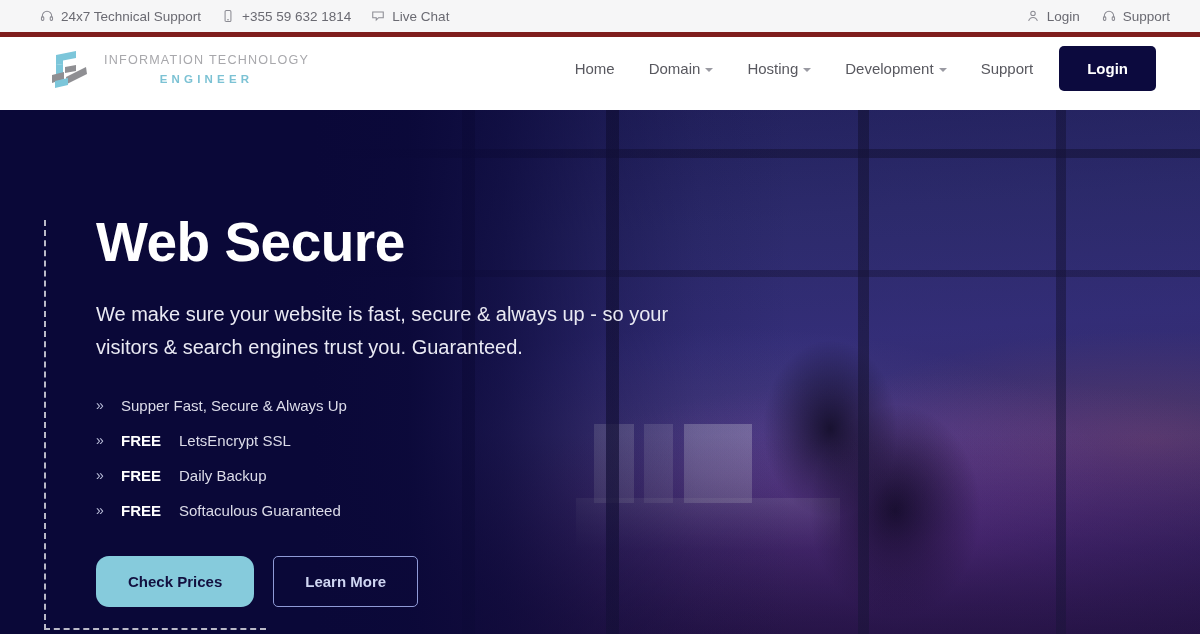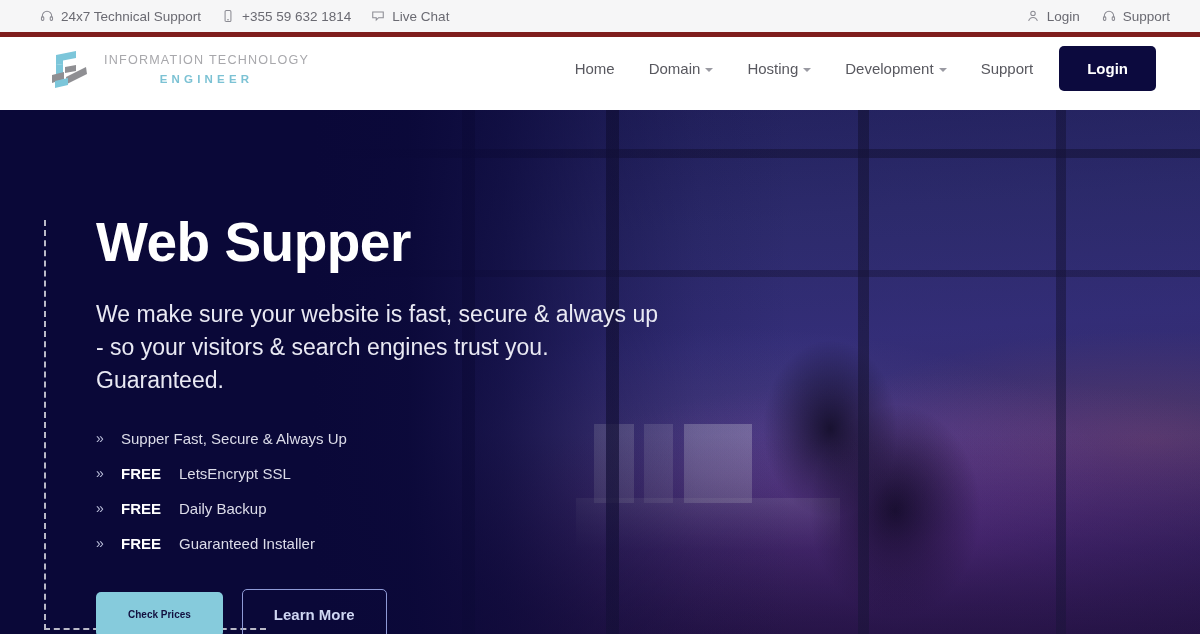--- a/index.html
+++ b/index.html
@@ -153,21 +153,21 @@
   }
   .hero-title{
     font-size:55px;
     font-weight:700;
     color:#ffffff;
     letter-spacing:-0.5px;
     line-height:1.05;
   }
   .hero-sub{
     margin-top:26px;
-    font-size:23px;
+    font-size:20px;
     line-height:33px;
     color:#e9e9f3;
     font-weight:400;
     max-width:575px;
   }
   .feature-list{ margin-top:33px; list-style:none; }
   .feature-item{
     display:flex; align-items:center; gap:13px;
     font-size:15px; color:#dcdce9;
     margin-bottom:17px;
@@ -177,23 +177,23 @@
   .chev{
     color:#b9bdd8; font-size:14px; flex:none;
     width:12px; display:inline-block;
   }
   .feature-free{ font-weight:700; color:#ffffff; margin-right:5px; }
 
   .cta-row{ margin-top:36px; display:flex; align-items:center; gap:19px; }
   .btn-primary{
     background:#86cbdc;
     color:#12103f;
-    font-size:10px; font-weight:700;
+    font-size:15px; font-weight:700;
     padding:17px 32px;
-    border:none; border-radius:5px;
+    border:none; border-radius:13px;
     cursor:pointer; white-space:nowrap;
   }
   .btn-ghost{
     background:transparent;
     color:#cfd6f2;
     font-size:15px; font-weight:600;
     padding:16px 31px;
     border:1.5px solid #8f9ad6;
     border-radius:5px;
     cursor:pointer; white-space:nowrap;
@@ -307,42 +307,42 @@
     <div class="hero-monitors"></div>
     <div class="hero-silhouette"></div>
   </div>
   <div class="hero-tint"></div>
   <div class="hero-veil"></div>
 
   <div class="hero-inner">
     <div class="dashframe"></div>
 
     <div class="hero-content">
-      <h1 class="hero-title">Web Supper</h1>
+      <h1 class="hero-title">Web Secure</h1>
       <p class="hero-sub">We make sure your website is fast, secure &amp; always up - so your visitors &amp; search engines trust you. Guaranteed.</p>
 
       <ul class="feature-list">
         <li class="feature-item">
           <span class="chev">»</span>
           <span>Supper Fast, Secure &amp; Always Up</span>
         </li>
         <li class="feature-item">
           <span class="chev">»</span>
           <span class="feature-free">FREE</span>
           <span>LetsEncrypt SSL</span>
         </li>
         <li class="feature-item">
           <span class="chev">»</span>
           <span class="feature-free">FREE</span>
           <span>Daily Backup</span>
         </li>
         <li class="feature-item">
           <span class="chev">»</span>
           <span class="feature-free">FREE</span>
-          <span>Guaranteed Installer</span>
+          <span>Softaculous Guaranteed</span>
         </li>
       </ul>
 
       <div class="cta-row">
         <button class="btn-primary">Check Prices</button>
         <button class="btn-ghost">Learn More</button>
       </div>
     </div>
   </div>
 </section>

